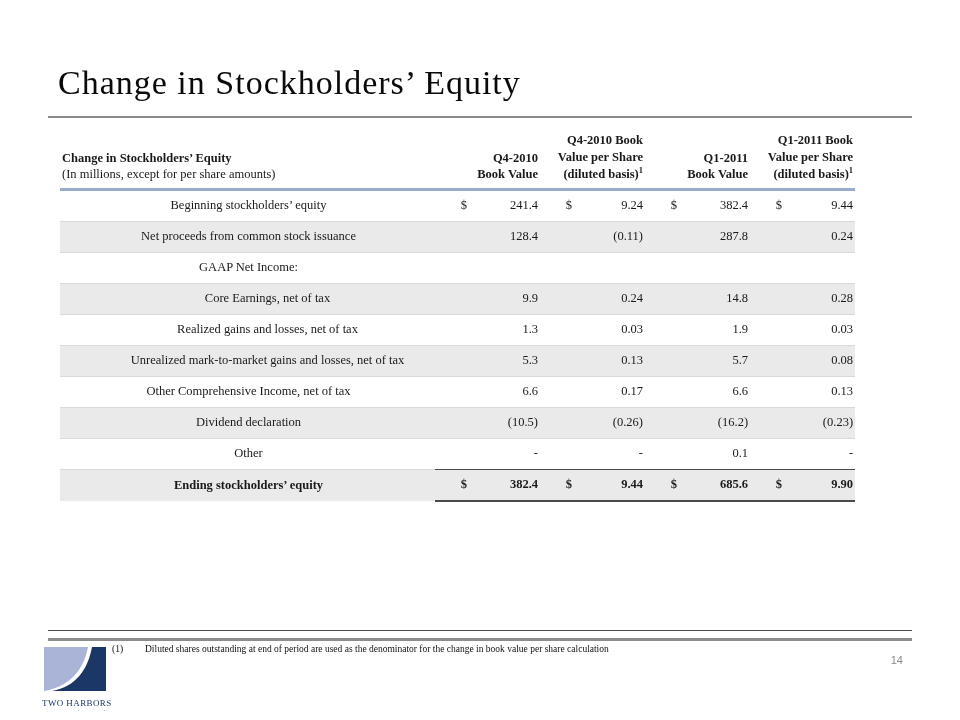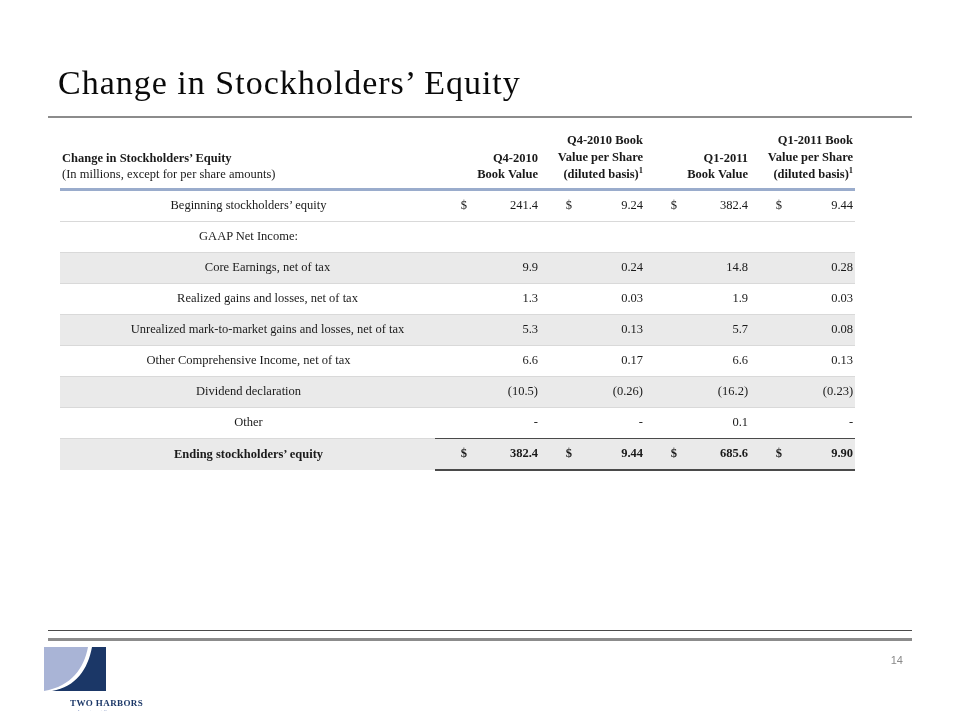--- a/index.html
+++ b/index.html
@@ -46,22 +46,22 @@
   .footnote .marker { display:inline-block; width:33px; }
 
   .page-number {
     position:absolute; right:57px; top:654px; font-family:"Liberation Sans", sans-serif;
     font-size:11px; color:#8a8a8a;
   }
 
   .logo { position:absolute; left:42px; top:647px; width:74px; }
   .logo svg { display:block; }
   .logo-name {
-    color:#1b3767; font-weight:bold; font-size:9px; letter-spacing:0.4px;
-    margin-top:1px; white-space:nowrap;margin-left:28px;
+    color:#1b3767; font-weight:normal; font-size:9px; letter-spacing:0.4px;
+    margin-top:1px; white-space:nowrap;
   }
   .logo-sub { color:#8fa0c8; font-size:5.5px; text-align:right; margin-top:1px; }
 </style>
 </head>
 <body>
 
 <div class="slide">
 
   <h1 class="title">Change in Stockholders’ Equity</h1>
   <div class="title-rule"></div>
@@ -110,20 +110,31 @@
           <td class="label">Beginning stockholders’ equity</td>
           <td class="usd">$</td>
           <td class="val">241.4</td>
           <td class="usd">$</td>
           <td class="val">9.24</td>
           <td class="usd">$</td>
           <td class="val">382.4</td>
           <td class="usd">$</td>
           <td class="val">9.44</td>
         </tr>
+        <tr class="shaded">
+          <td class="label">Net proceeds from common stock issuance</td>
+          <td class="usd"></td>
+          <td class="val">128.4</td>
+          <td class="usd"></td>
+          <td class="val">(0.11)</td>
+          <td class="usd"></td>
+          <td class="val">287.8</td>
+          <td class="usd"></td>
+          <td class="val">0.24</td>
+        </tr>
         <tr>
           <td class="label">GAAP Net Income:</td>
           <td class="usd"></td>
           <td class="val"></td>
           <td class="usd"></td>
           <td class="val"></td>
           <td class="usd"></td>
           <td class="val"></td>
           <td class="usd"></td>
           <td class="val"></td>
@@ -205,20 +216,23 @@
           <td class="usd">$</td>
           <td class="val">9.90</td>
         </tr>
       </tbody>
     </table>
   </div>
 
   <div class="foot-thin"></div>
   <div class="foot-thick"></div>
 
+  <div class="footnote">
+    <span class="marker">(1)</span><span>Diluted shares outstanding at end of period are used as the denominator for the change in book value per share calculation</span>
+  </div>
 
   <div class="logo">
     <svg width="72" height="50" viewBox="0 0 72 50">
       <rect x="2" y="0" width="62" height="44" fill="#a9b4d6"></rect>
       <path d="M46,0 L64,0 L64,44 L2,44 C30,39 42,21 46,0 Z" fill="#ffffff"></path>
       <path d="M50,0 L64,0 L64,44 L10,44 C34,40 46,22 50,0 Z" fill="#1b3767"></path>
     </svg>
     <div class="logo-name">TWO HARBORS</div>
     <div class="logo-sub">Investment Corp.</div>
   </div>

